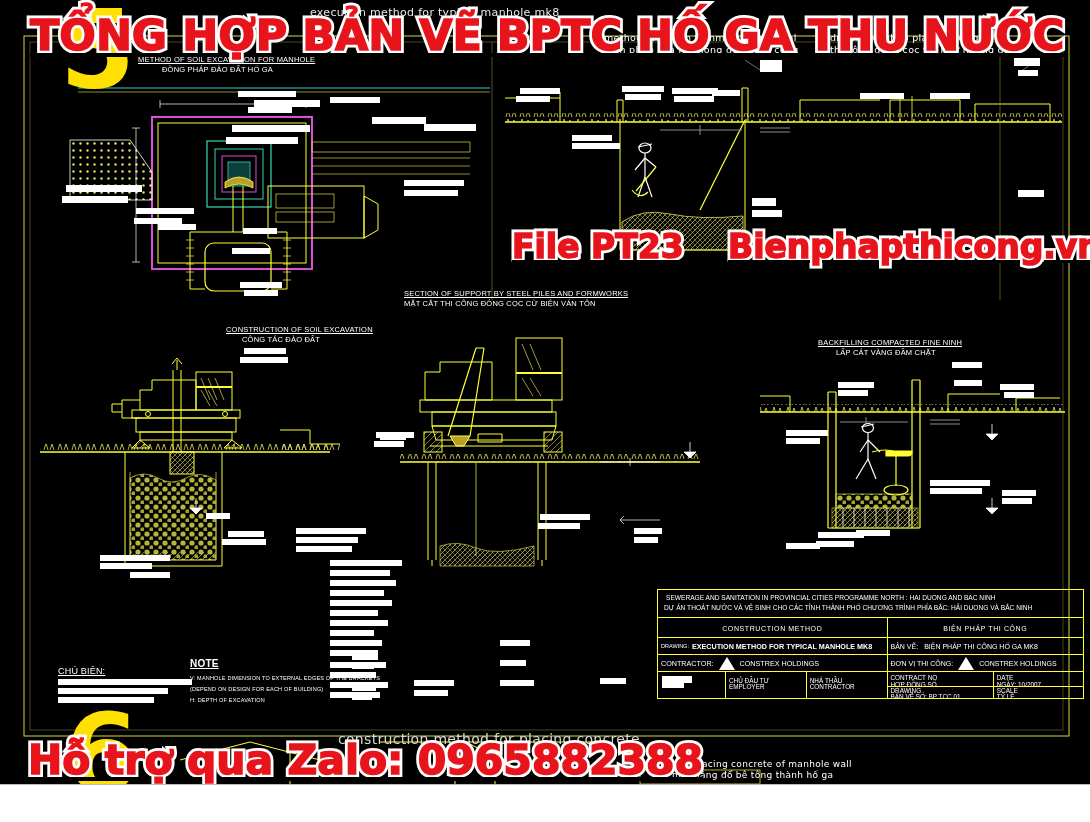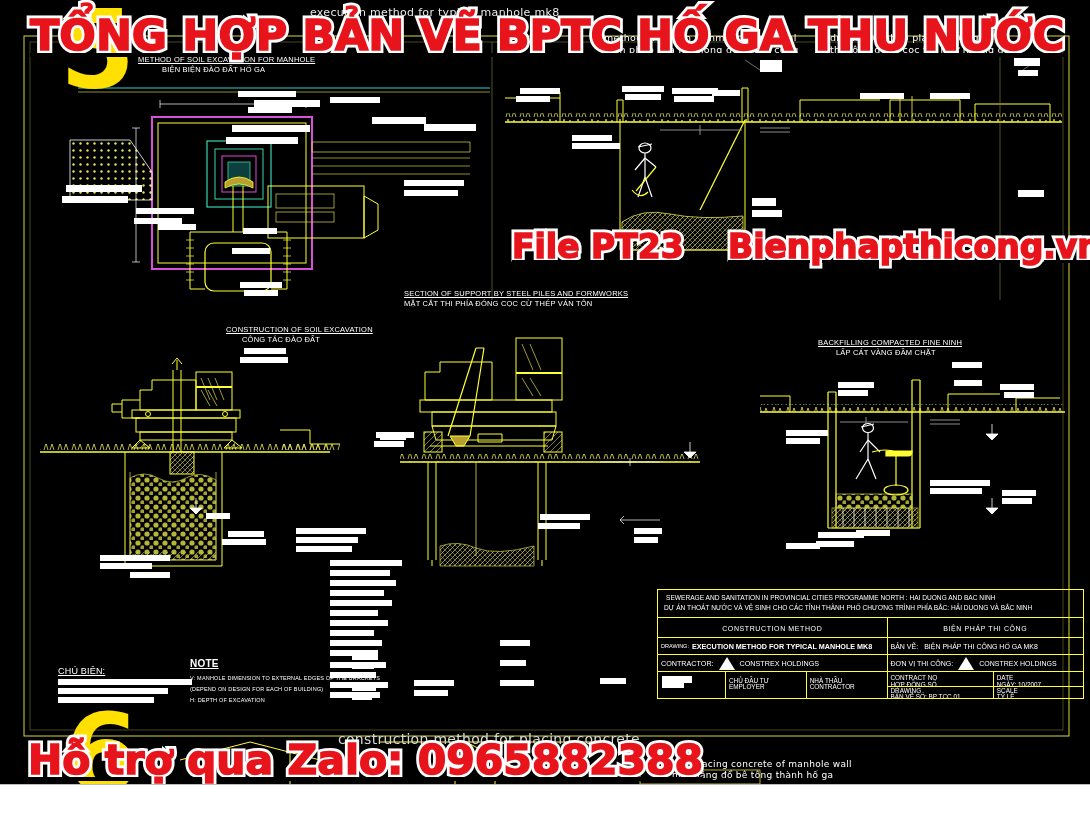--- a/index.html
+++ b/index.html
@@ -460,33 +460,33 @@
     <div class="rd" style="left:500px;top:640px;width:30px;height:6px;"></div>
     <div class="rd" style="left:500px;top:660px;width:26px;height:6px;"></div>
     <div class="rd" style="left:500px;top:680px;width:34px;height:6px;"></div>
     <div class="rd" style="left:414px;top:680px;width:40px;height:6px;"></div>
     <div class="rd" style="left:414px;top:690px;width:34px;height:6px;"></div>
     <div class="rd" style="left:600px;top:678px;width:26px;height:6px;"></div>
 
     <div class="lbl ital" style="left:310px;top:8px;font-size:11px;color:#e8e8e8;">execution method for typical manhole mk8</div>
 
     <div class="lbl u" style="left:138px;top:55px;font-size:7.5px;">METHOD OF SOIL EXCAVATION FOR MANHOLE</div>
-    <div class="lbl" style="left:162px;top:65px;font-size:7.5px;">BIỆN BIỆN ĐÀO ĐẤT HỐ GA</div>
+    <div class="lbl" style="left:162px;top:65px;font-size:7.5px;">ĐỒNG PHÁP ĐÀO ĐẤT HỐ GA</div>
 
     <div class="lbl ital" style="left:604px;top:33px;font-size:9.5px;">method of trench trimming by manual</div>
     <div class="lbl ital" style="left:604px;top:45px;font-size:9.5px;">biện pháp sửa hố móng đóng thủ công</div>
 
     <div class="lbl ital" style="left:830px;top:33px;font-size:9.5px;">driving bamboo plan as design,</div>
     <div class="lbl ital" style="left:830px;top:45px;font-size:9.5px;">thi công đóng cọc tre như hướng dẫn</div>
 
     <div class="lbl u" style="left:226px;top:325px;font-size:7.5px;">CONSTRUCTION OF SOIL EXCAVATION</div>
     <div class="lbl" style="left:242px;top:335px;font-size:7.5px;">CÔNG TÁC ĐÀO ĐẤT</div>
 
     <div class="lbl u" style="left:404px;top:289px;font-size:7.5px;">SECTION OF SUPPORT BY STEEL PILES AND FORMWORKS</div>
-    <div class="lbl" style="left:404px;top:299px;font-size:7.5px;">MẶT CẮT THI PHÍA ĐÓNG CỌC CỪ THÉP VÁN TÔN</div>
+    <div class="lbl" style="left:404px;top:299px;font-size:7.5px;">MẶT CẮT THI CÔNG ĐÓNG CỌC CỪ BIỆN VÁN TÔN</div>
 
     <div class="lbl u" style="left:818px;top:338px;font-size:7.5px;">BACKFILLING COMPACTED FINE NINH</div>
     <div class="lbl" style="left:836px;top:348px;font-size:7.5px;">LẤP CÁT VÀNG ĐẦM CHẶT</div>
 
     <div class="lbl ital" style="left:657px;top:760px;font-size:9px;">plan of placing concrete of manhole wall</div>
     <div class="lbl ital" style="left:672px;top:771px;font-size:9px;">mặt bằng đổ bê tông thành hố ga</div>
 
     <div class="lbl ital" style="left:338px;top:735px;font-size:14px;color:#d8d8d8;">construction method for placing concrete</div>
 
     <div class="lbl u big" style="left:58px;top:666px;font-size:9px;">CHÚ BIỆN:</div>

